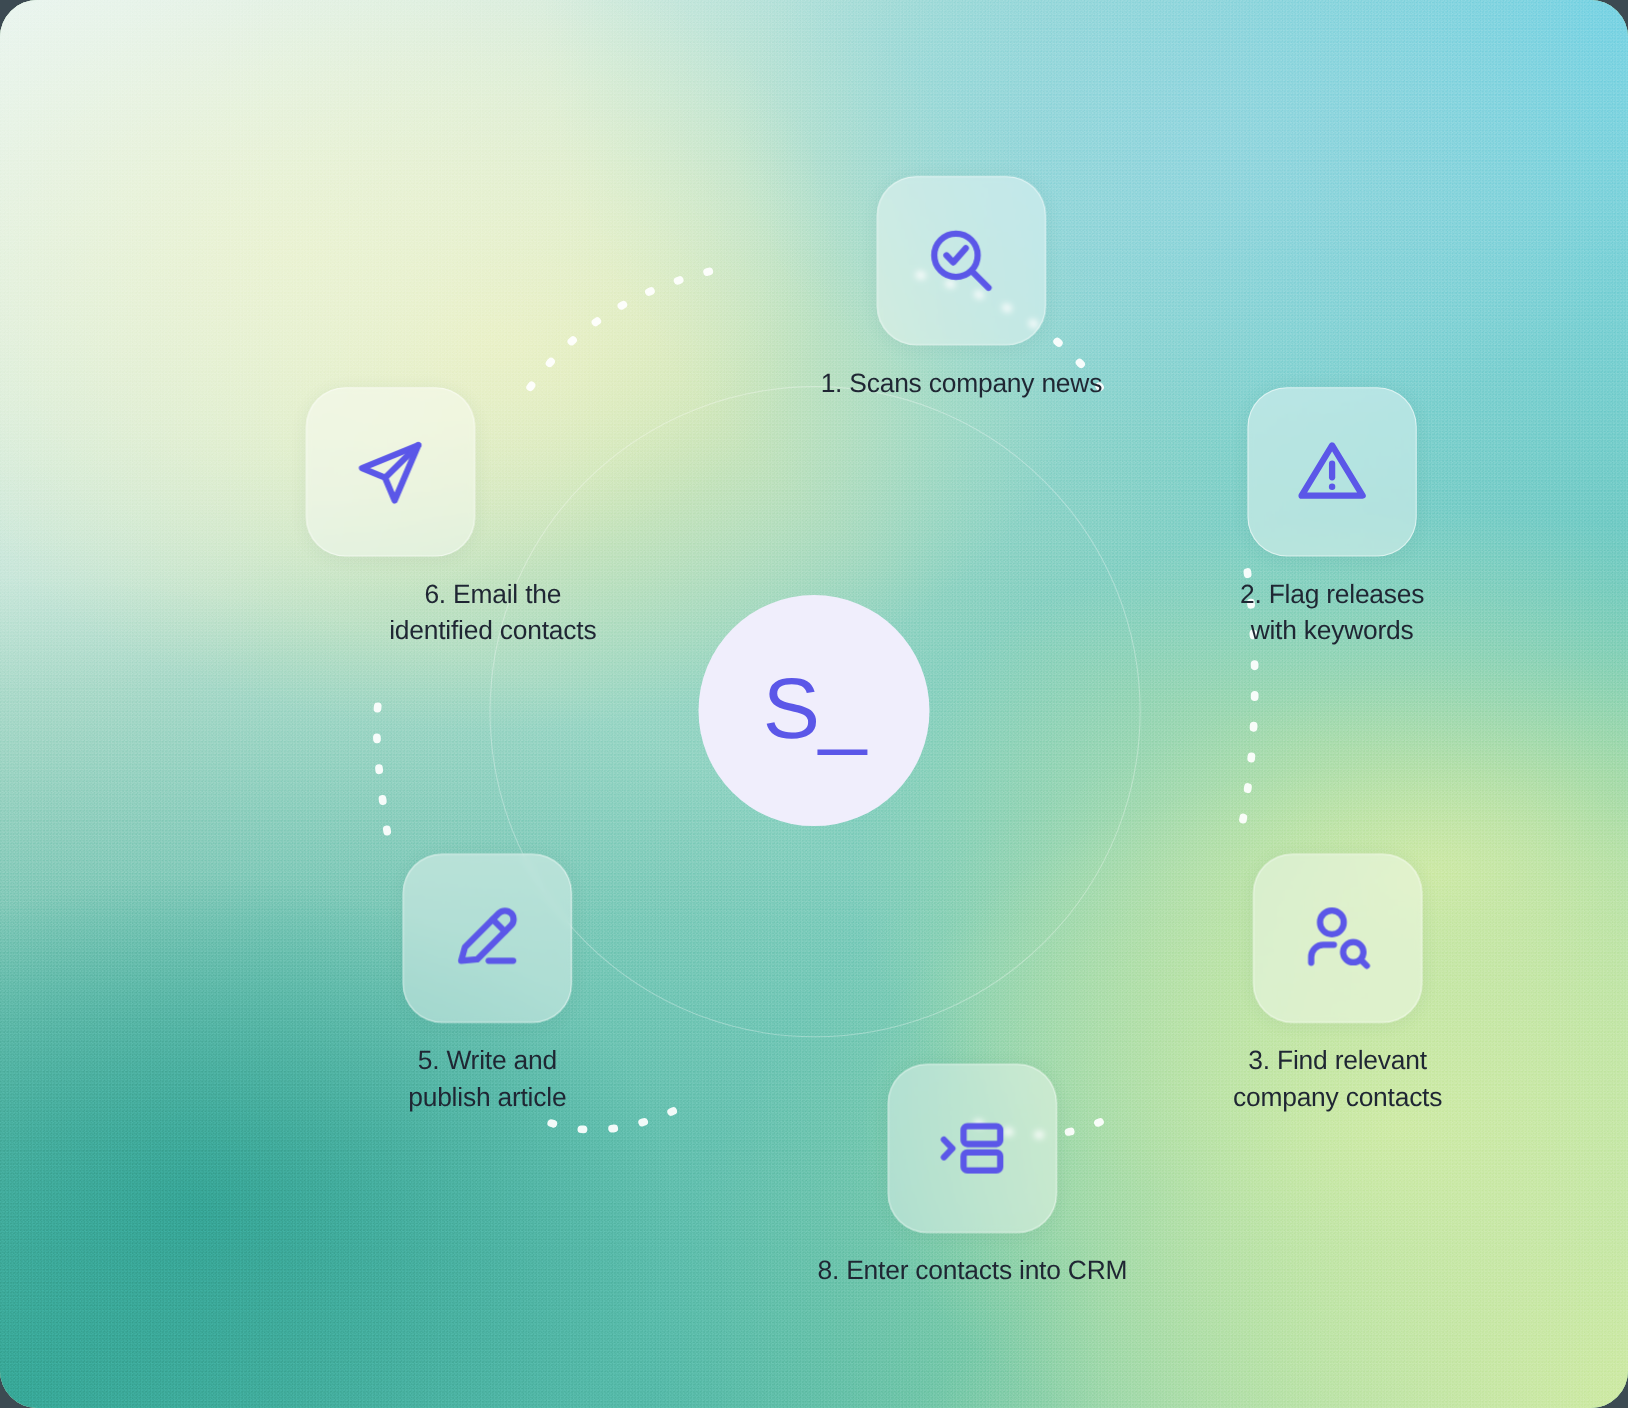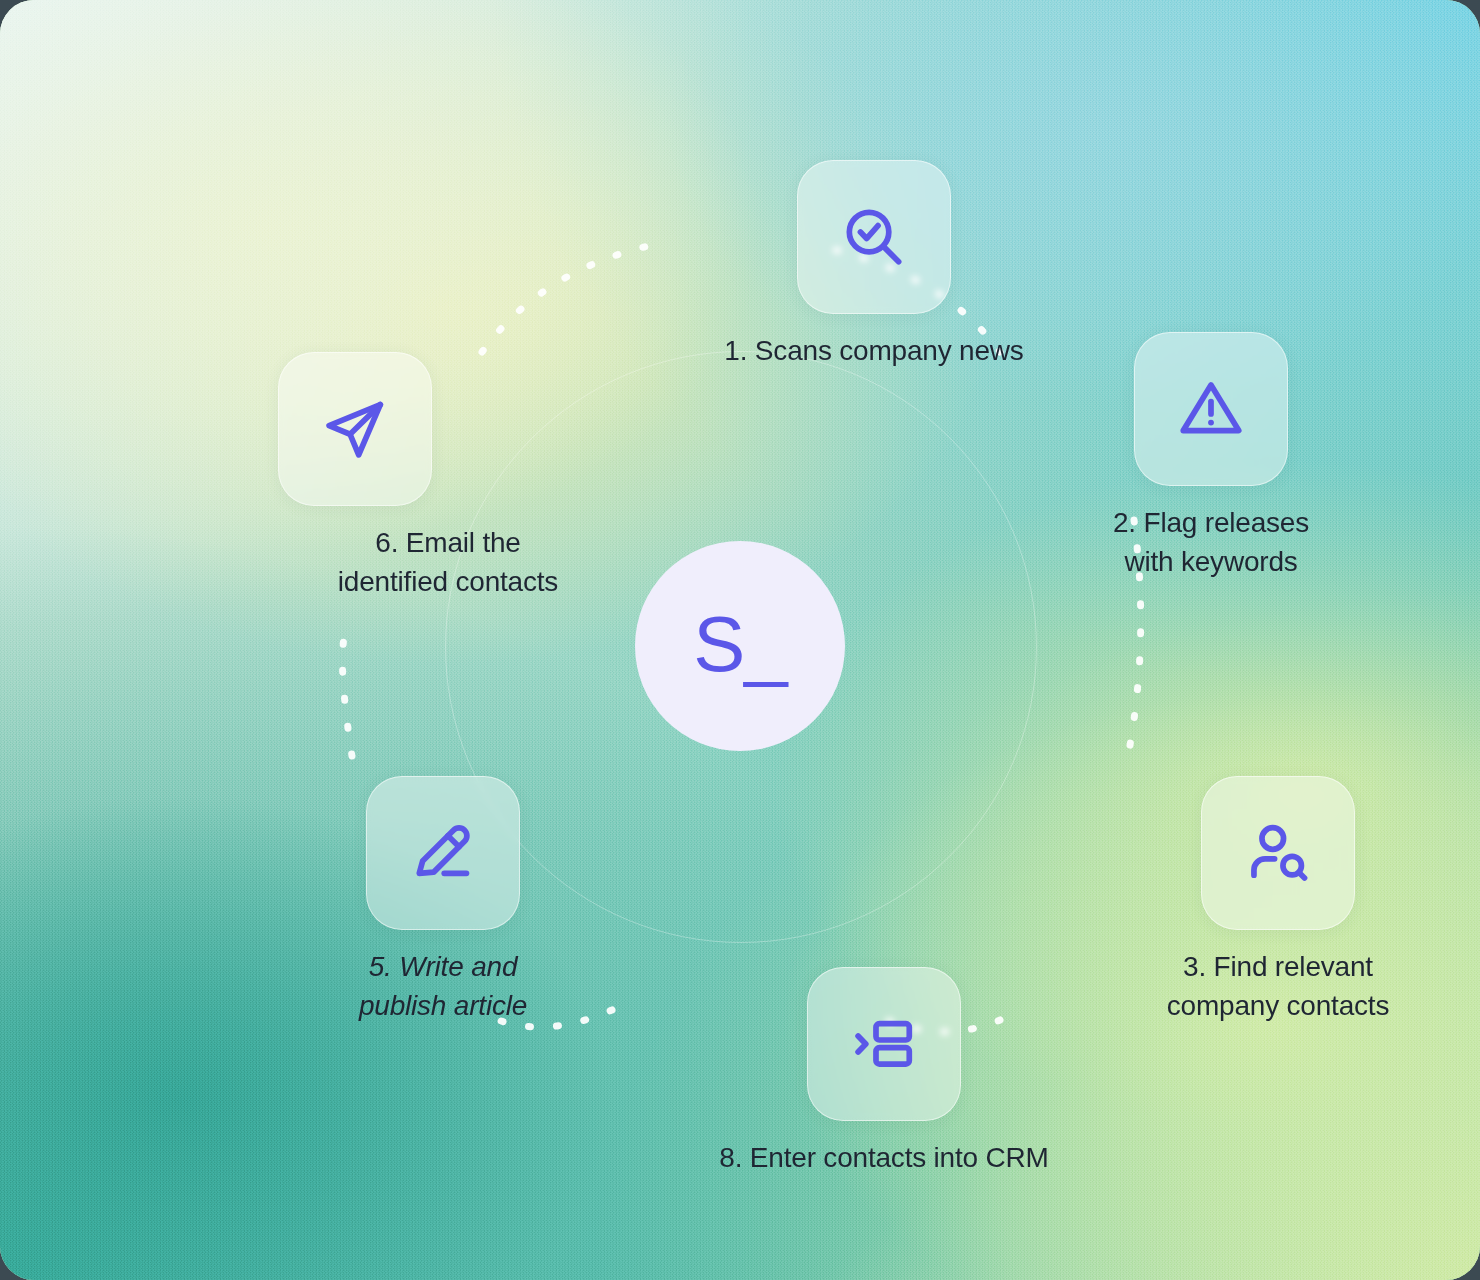--- a/index.html
+++ b/index.html
@@ -89,39 +89,39 @@
     background: rgba(255,255,255,0.42);
     border: 1px solid rgba(255,255,255,0.55);
     box-shadow: 0 2px 16px rgba(40,80,70,0.07);
     display: flex; align-items: center; justify-content: center;
     backdrop-filter: blur(3px);
   }
   .tile svg { display: block; }
   .node-label {
     margin-top: 18px;
     color: #1f2633;
-    font-size: 28px;
+    font-size: 24px;
     font-weight: 500;
     line-height: 1.38;
     letter-spacing: -0.2px;
     text-align: center;
     white-space: pre-line;
   }
 
   
   #node-1 { left: 664px; top: 160px; }
   #node-1 .node-label { width: 420px; }
-  #node-2 { left: 1046px; top: 332px; display:flex; flex-direction:column; align-items:center; }
+  #node-2 { left: 1046px; top: 352px; display:flex; flex-direction:column; align-items:center; }
   #node-2 .node-label { width: 330px; }
-  #node-3 { left: 1108px; top: 776px; display:flex; flex-direction:column; align-items:center; }
+  #node-3 { left: 1046px; top: 776px; display:flex; flex-direction:column; align-items:center; }
   #node-3 .node-label { width: 340px; }
   #node-4 { left: 664px; top: 967px; display:flex; flex-direction:column; align-items:center; }
   #node-4 .node-label { width: 440px; }
   #node-5 { left: 278px; top: 776px; display:flex; flex-direction:column; align-items:center; }
-  #node-5 .node-label { width: 330px; font-style: italic; }
+  #node-5 .node-label { width: 330px; }
   #node-6 { left: 278px; top: 352px; display:flex; flex-direction:column; }
   #node-6 .node-label { width: 340px; }
   #node-1 { display:flex; flex-direction:column; align-items:center; }
 </style>
 </head>
 <body>
 
 <div id="stage">
 
   <div class="bg-layer" id="bg-base"></div>

